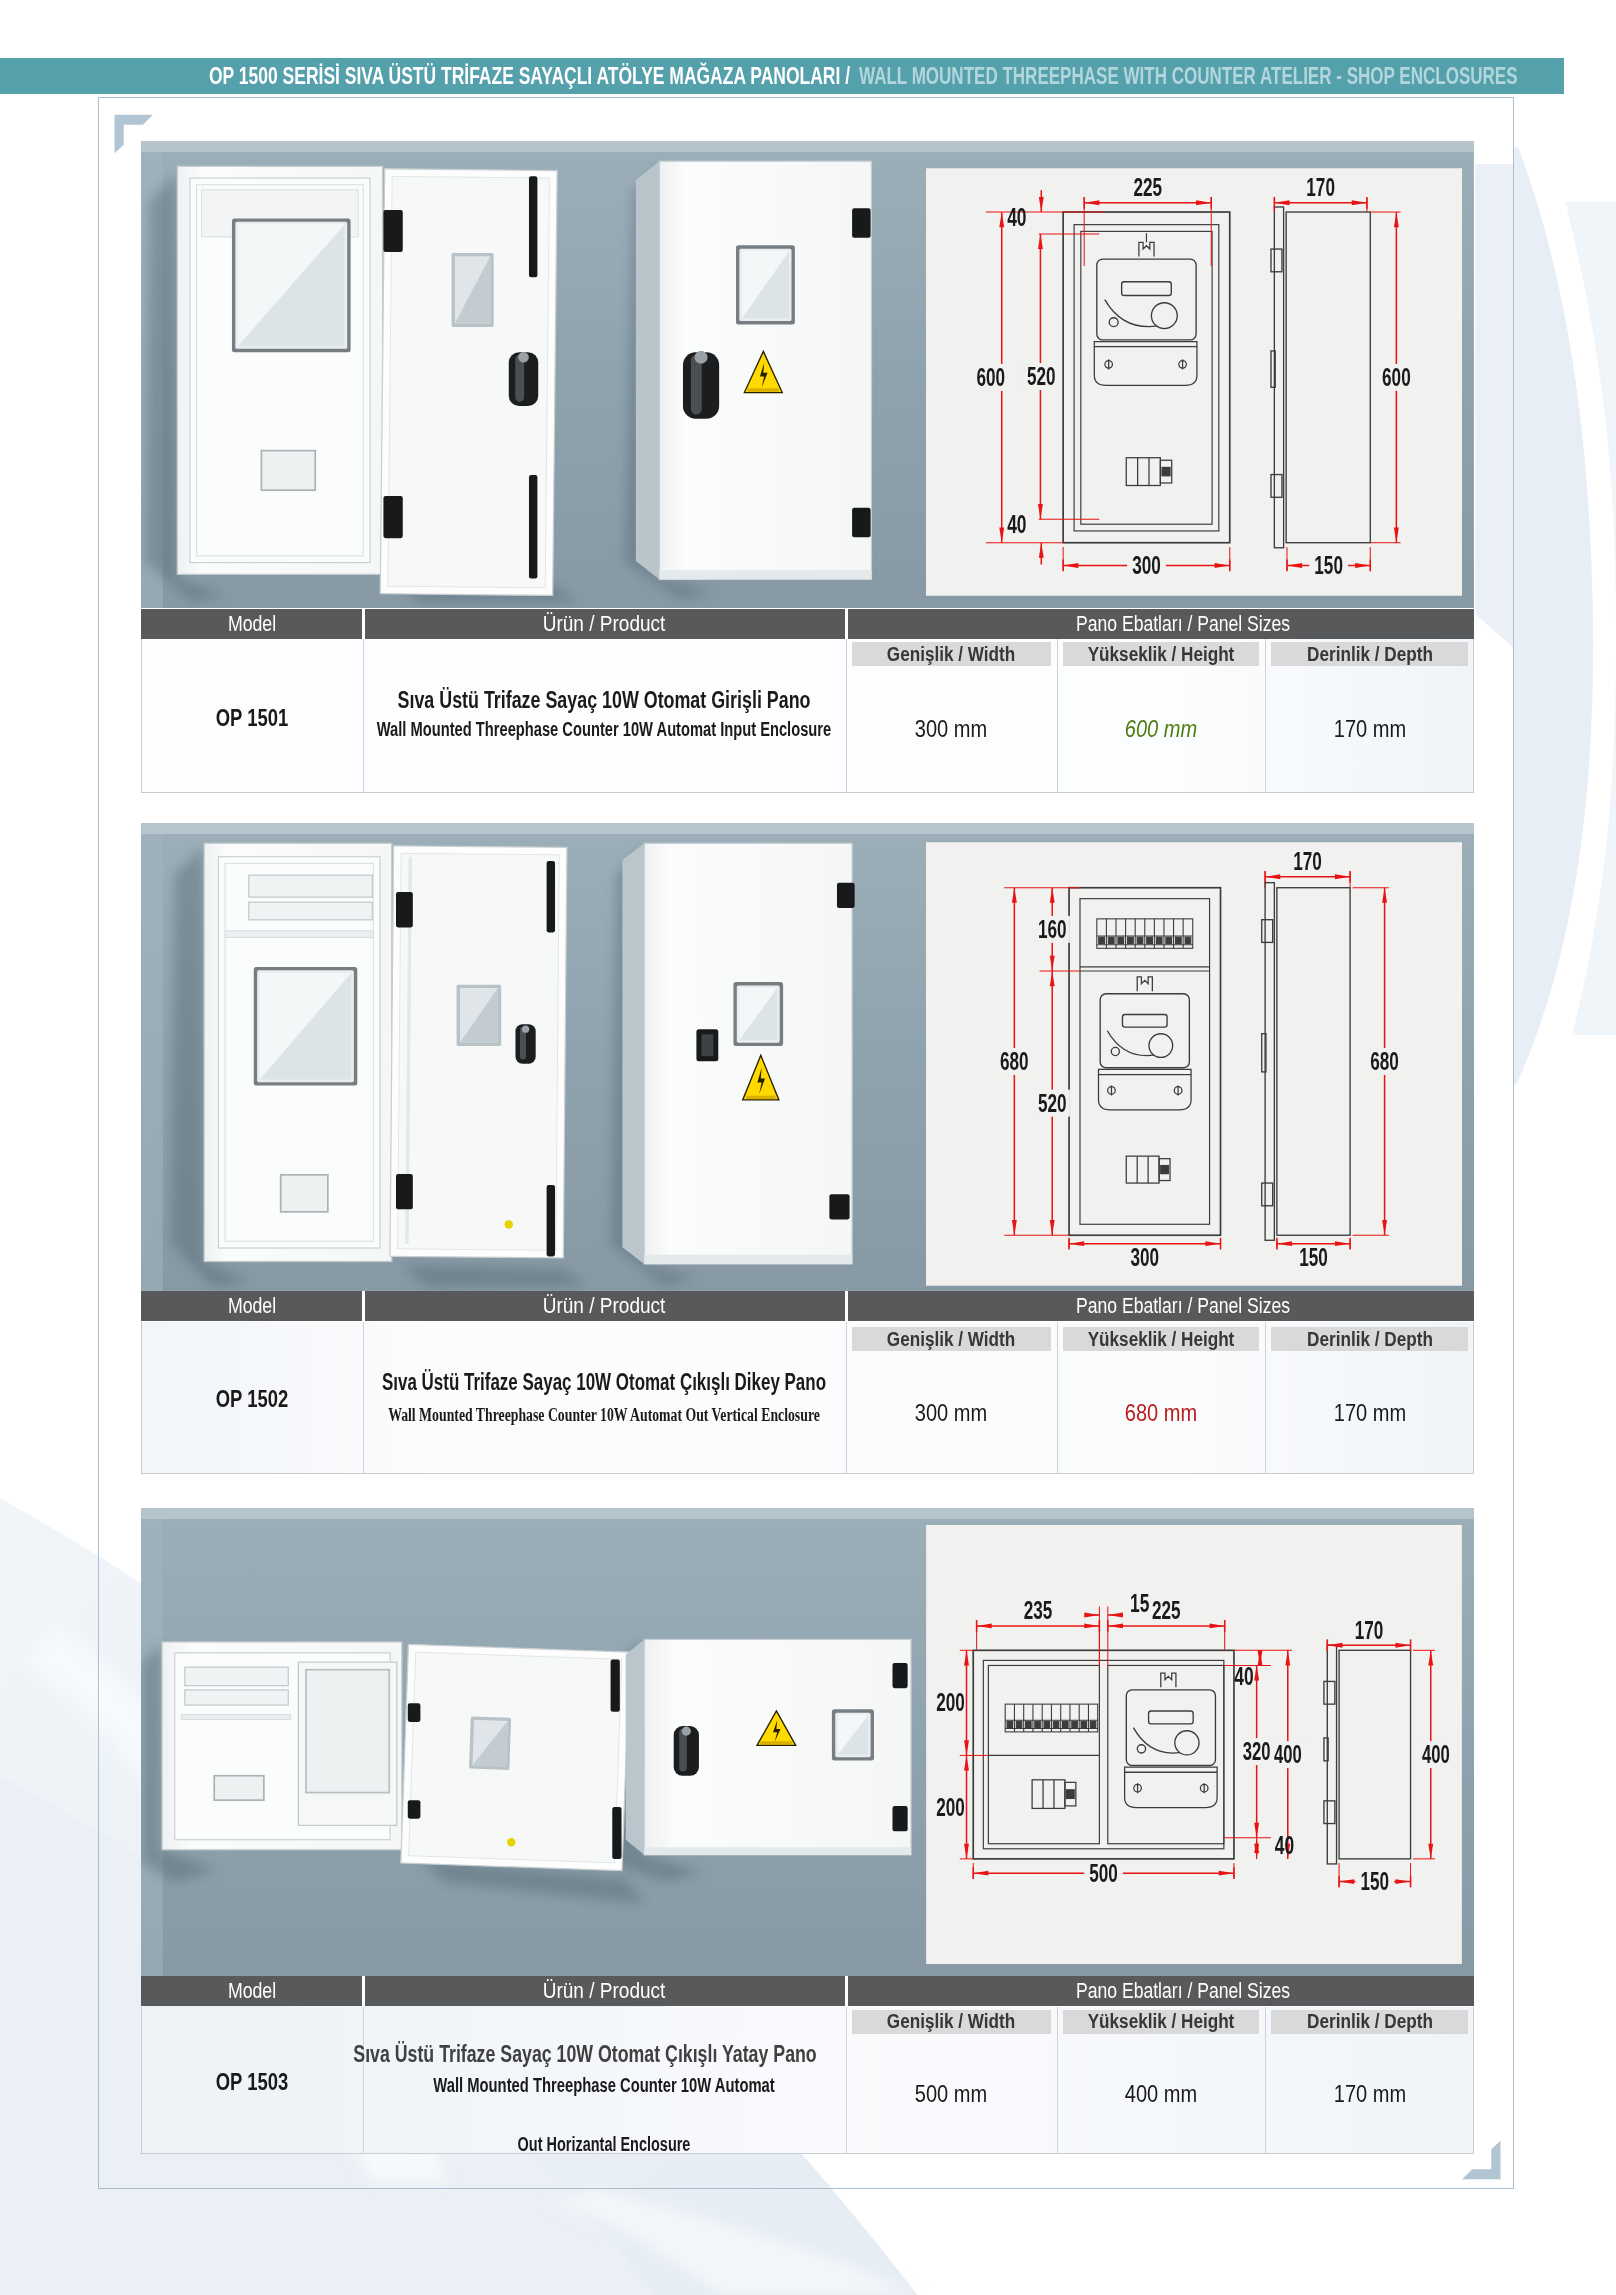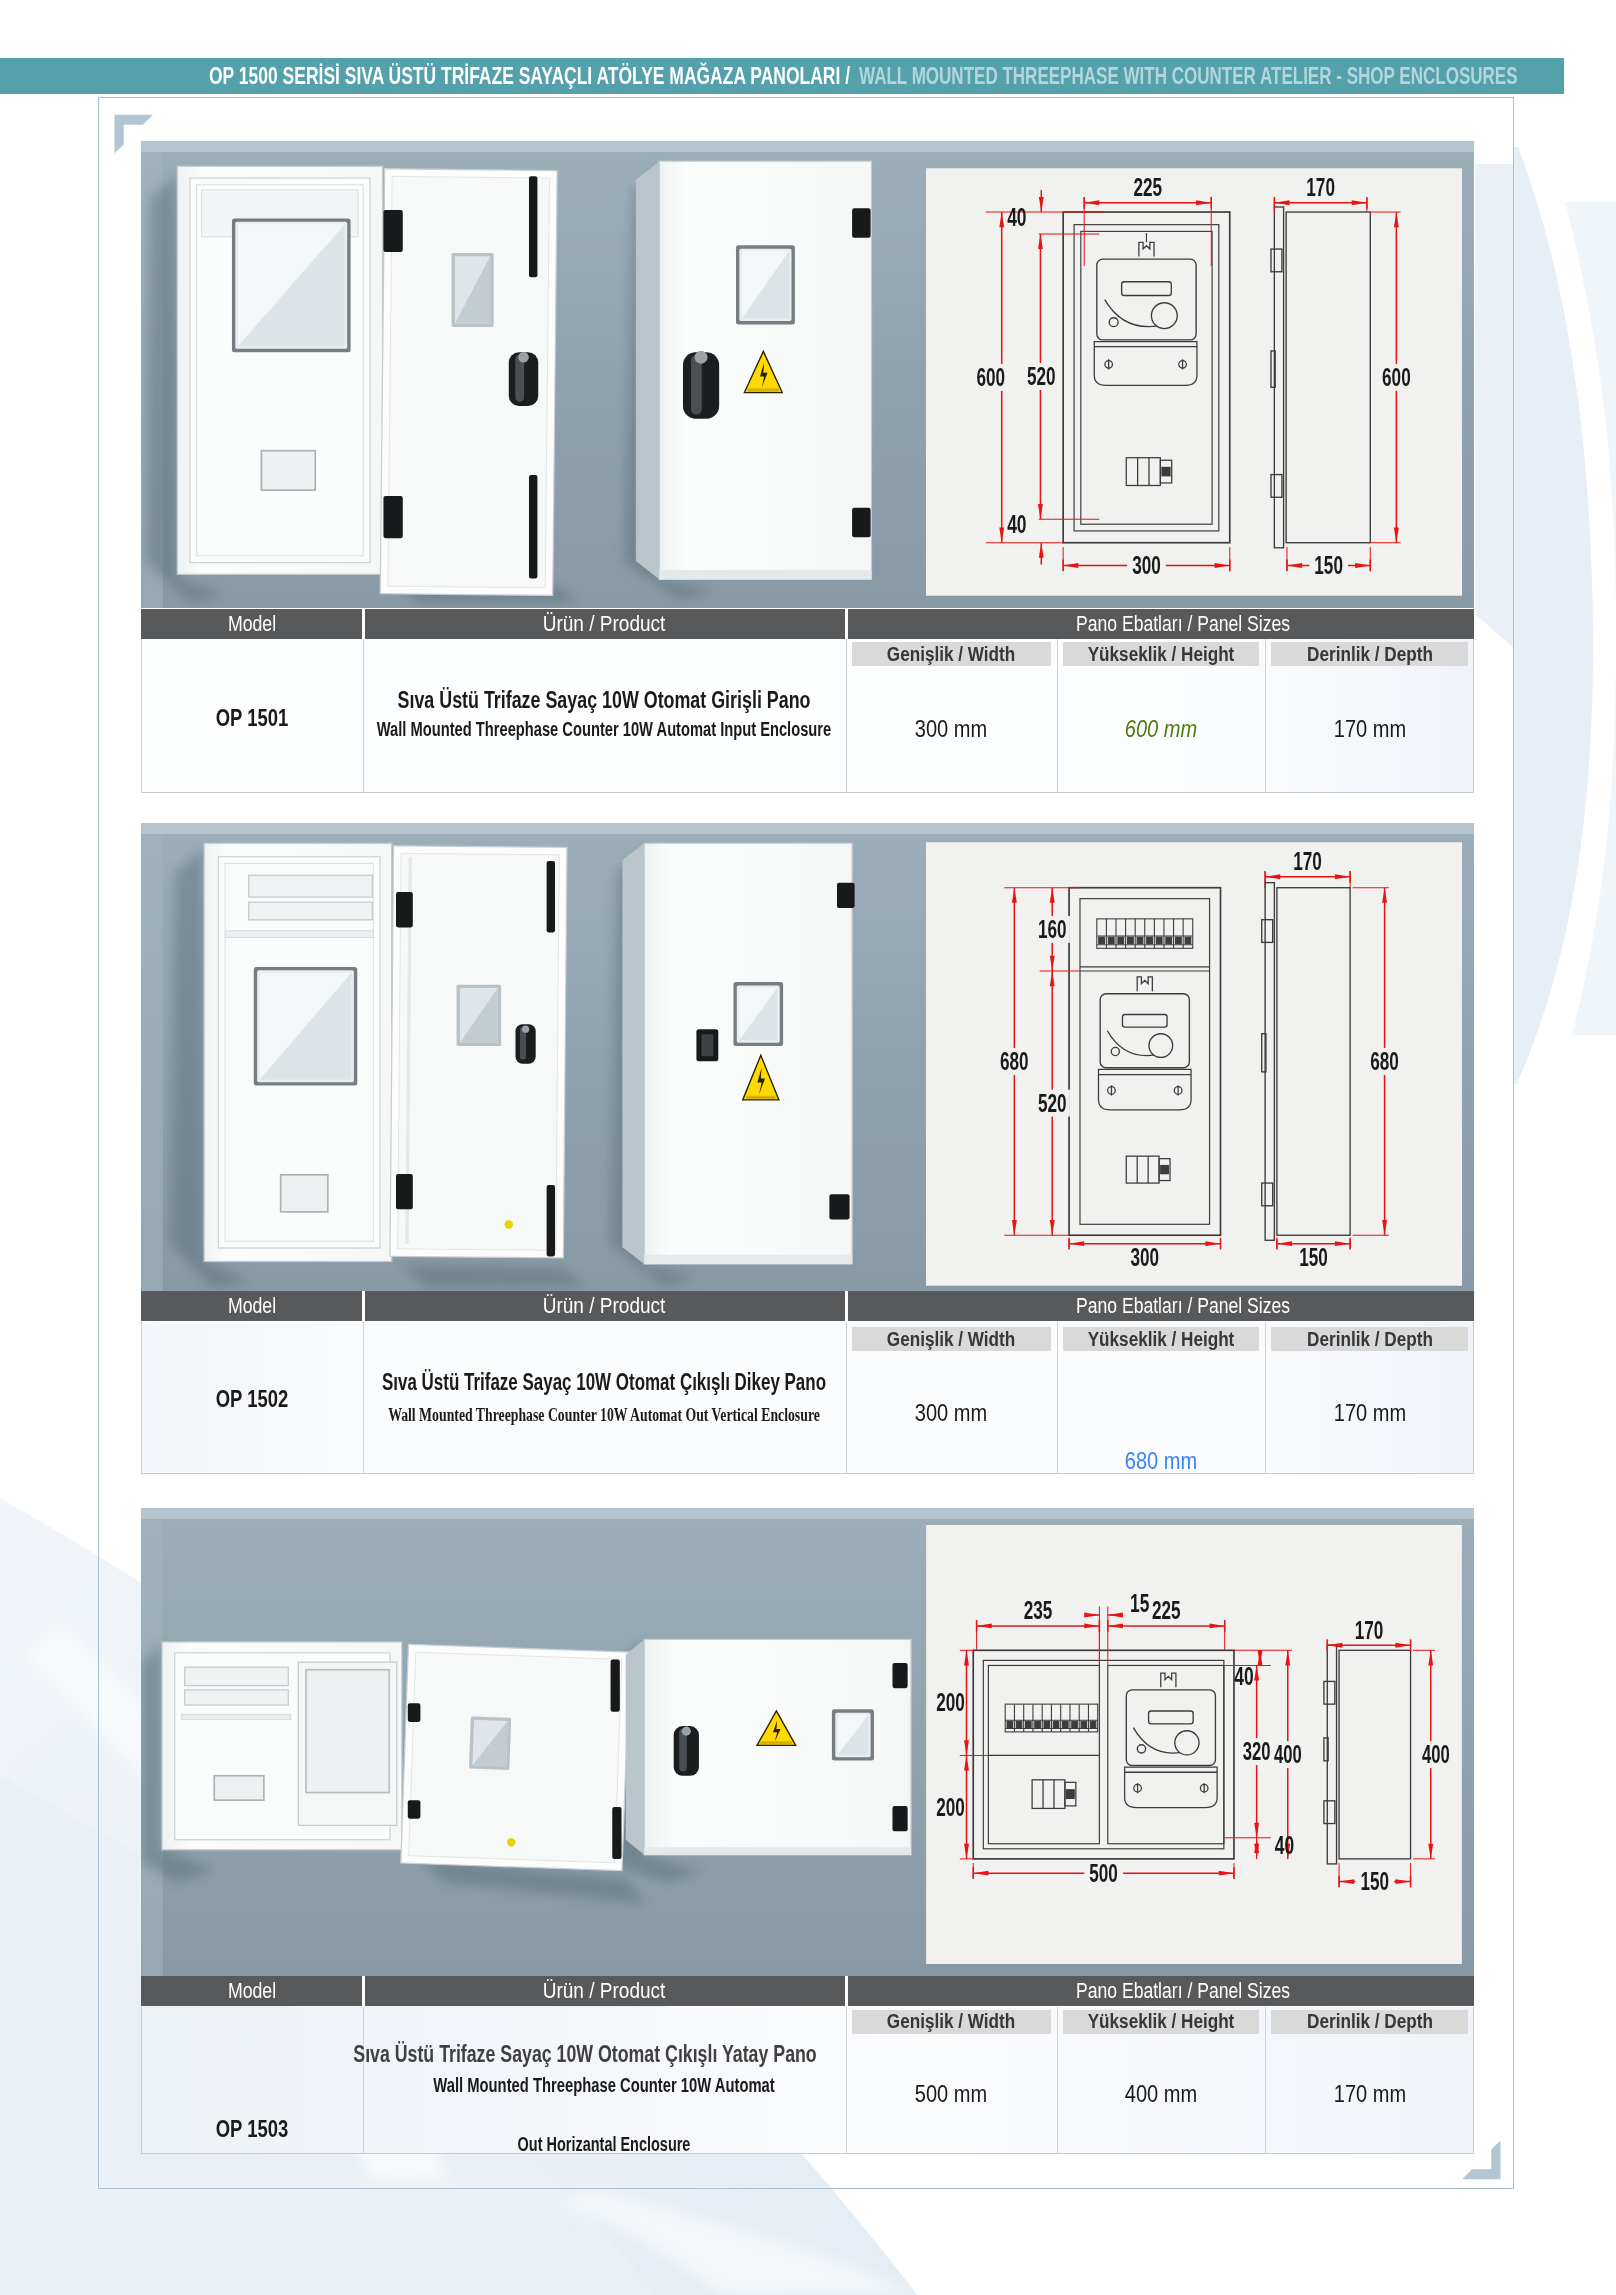--- a/index.html
+++ b/index.html
@@ -860,21 +860,21 @@
 <div class="abs" style="left:1271px;top:1327px;width:197px;height:24.4px;background:#d9d9d9;"></div>
 <div class="abs" style="left:1370px;top:1327px;height:24.4px;line-height:24.4px;color:#373737;"><span style="display:inline-block;white-space:nowrap;font-size:20px;font-weight:bold;transform:translateX(-50%) scaleX(0.8578);">Derinlik / Depth</span></div>
 
 <div class="abs" style="left:252px;top:1382px;height:34px;line-height:34px;color:#1a1a1a;"><span style="display:inline-block;white-space:nowrap;font-size:23.6px;font-weight:bold;transform:translateX(-50%) scaleX(0.7815);">OP 1502</span></div>
 
 <div class="abs" style="left:604px;top:1365px;height:34px;line-height:34px;color:#1a1a1a;"><span style="display:inline-block;white-space:nowrap;font-size:24.4px;font-weight:bold;transform:translateX(-50%) scaleX(0.6955);">Sıva Üstü Trifaze Sayaç 10W Otomat Çıkışlı Dikey Pano</span></div>
 
 <div class="abs" style="left:604px;top:1401px;height:27px;line-height:27px;color:#1a1a1a;font-family:Liberation Serif, serif;"><span style="display:inline-block;white-space:nowrap;font-size:19.4px;font-weight:bold;transform:translateX(-50%) scaleX(0.7101);">Wall Mounted Threephase Counter 10W Automat Out Vertical Enclosure</span></div>
 
 <div class="abs" style="left:951px;top:1396px;height:34px;line-height:34px;color:#1a1a1a;"><span style="display:inline-block;white-space:nowrap;font-size:24.4px;font-weight:normal;transform:translateX(-50%) scaleX(0.821);">300 mm</span></div>
-<div class="abs" style="left:1161px;top:1444px;height:34px;line-height:34px;color:#3b82f6;"><span style="display:inline-block;white-space:nowrap;font-size:24.4px;font-weight:normal;transform:translateX(-50%) scaleX(0.821);">680 mm</span></div>
+<div class="abs" style="left:1161px;top:1396px;height:34px;line-height:34px;color:#b91c1c;"><span style="display:inline-block;white-space:nowrap;font-size:24.4px;font-weight:normal;transform:translateX(-50%) scaleX(0.821);">680 mm</span></div>
 <div class="abs" style="left:1370px;top:1396px;height:34px;line-height:34px;color:#1a1a1a;"><span style="display:inline-block;white-space:nowrap;font-size:24.4px;font-weight:normal;transform:translateX(-50%) scaleX(0.821);">170 mm</span></div>
 
 <div class="abs" style="left:141px;top:1976px;width:1333px;height:30px;background:#58595b;"></div>
 
 <div class="abs" style="left:252px;top:1976px;height:30px;line-height:30px;color:#ffffff;"><span style="display:inline-block;white-space:nowrap;font-size:22px;font-weight:normal;transform:translateX(-50%) scaleX(0.8051);">Model</span></div>
 
 <div class="abs" style="left:604px;top:1976px;height:30px;line-height:30px;color:#ffffff;"><span style="display:inline-block;white-space:nowrap;font-size:22px;font-weight:normal;transform:translateX(-50%) scaleX(0.8653);">Ürün / Product</span></div>
 
 <div class="abs" style="left:1183px;top:1976px;height:30px;line-height:30px;color:#ffffff;"><span style="display:inline-block;white-space:nowrap;font-size:22px;font-weight:normal;transform:translateX(-50%) scaleX(0.7995);">Pano Ebatları / Panel Sizes</span></div>
 
@@ -887,21 +887,21 @@
 <div class="abs" style="left:1057px;top:2007px;width:0.8px;height:147px;background:#cfd3d6;"></div>
 <div class="abs" style="left:1265px;top:2007px;width:0.8px;height:147px;background:#cfd3d6;"></div>
 
 <div class="abs" style="left:852px;top:2010px;width:199px;height:23.6px;background:#d9d9d9;"></div>
 <div class="abs" style="left:951px;top:2010px;height:23.6px;line-height:23.6px;color:#373737;"><span style="display:inline-block;white-space:nowrap;font-size:20px;font-weight:bold;transform:translateX(-50%) scaleX(0.8564);">Genişlik / Width</span></div>
 <div class="abs" style="left:1063px;top:2010px;width:196px;height:23.6px;background:#d9d9d9;"></div>
 <div class="abs" style="left:1161px;top:2010px;height:23.6px;line-height:23.6px;color:#373737;"><span style="display:inline-block;white-space:nowrap;font-size:20px;font-weight:bold;transform:translateX(-50%) scaleX(0.8568);">Yükseklik / Height</span></div>
 <div class="abs" style="left:1271px;top:2010px;width:197px;height:23.6px;background:#d9d9d9;"></div>
 <div class="abs" style="left:1370px;top:2010px;height:23.6px;line-height:23.6px;color:#373737;"><span style="display:inline-block;white-space:nowrap;font-size:20px;font-weight:bold;transform:translateX(-50%) scaleX(0.8578);">Derinlik / Depth</span></div>
 
-<div class="abs" style="left:252px;top:2065px;height:34px;line-height:34px;color:#1a1a1a;margin-top:47px;"><span style="display:inline-block;white-space:nowrap;font-size:23.6px;font-weight:bold;transform:translateX(-50%) scaleX(0.7815);">OP 1503</span></div>
+<div class="abs" style="left:252px;top:2065px;height:34px;line-height:34px;color:#1a1a1a;"><span style="display:inline-block;white-space:nowrap;font-size:23.6px;font-weight:bold;transform:translateX(-50%) scaleX(0.7815);">OP 1503</span></div>
 
 <div class="abs" style="left:585px;top:2037px;height:34px;line-height:34px;color:#404040;"><span style="display:inline-block;white-space:nowrap;font-size:24.4px;font-weight:bold;transform:translateX(-50%) scaleX(0.7278);">Sıva Üstü Trifaze Sayaç 10W Otomat Çıkışlı Yatay Pano</span></div>
 
 <div class="abs" style="left:604px;top:2072px;height:27px;line-height:27px;color:#1a1a1a;"><span style="display:inline-block;white-space:nowrap;font-size:19.4px;font-weight:bold;transform:translateX(-50%) scaleX(0.7625);">Wall Mounted Threephase Counter 10W Automat</span></div>
 <div class="abs" style="left:604px;top:2099px;height:27px;line-height:27px;color:#1a1a1a;margin-top:32px;"><span style="display:inline-block;white-space:nowrap;font-size:19.4px;font-weight:bold;transform:translateX(-50%) scaleX(0.746);">Out Horizantal Enclosure</span></div>
 
 <div class="abs" style="left:951px;top:2077px;height:34px;line-height:34px;color:#1a1a1a;"><span style="display:inline-block;white-space:nowrap;font-size:24.4px;font-weight:normal;transform:translateX(-50%) scaleX(0.821);">500 mm</span></div>
 <div class="abs" style="left:1161px;top:2077px;height:34px;line-height:34px;color:#1a1a1a;"><span style="display:inline-block;white-space:nowrap;font-size:24.4px;font-weight:normal;transform:translateX(-50%) scaleX(0.821);">400 mm</span></div>
 <div class="abs" style="left:1370px;top:2077px;height:34px;line-height:34px;color:#1a1a1a;"><span style="display:inline-block;white-space:nowrap;font-size:24.4px;font-weight:normal;transform:translateX(-50%) scaleX(0.821);">170 mm</span></div>
 

